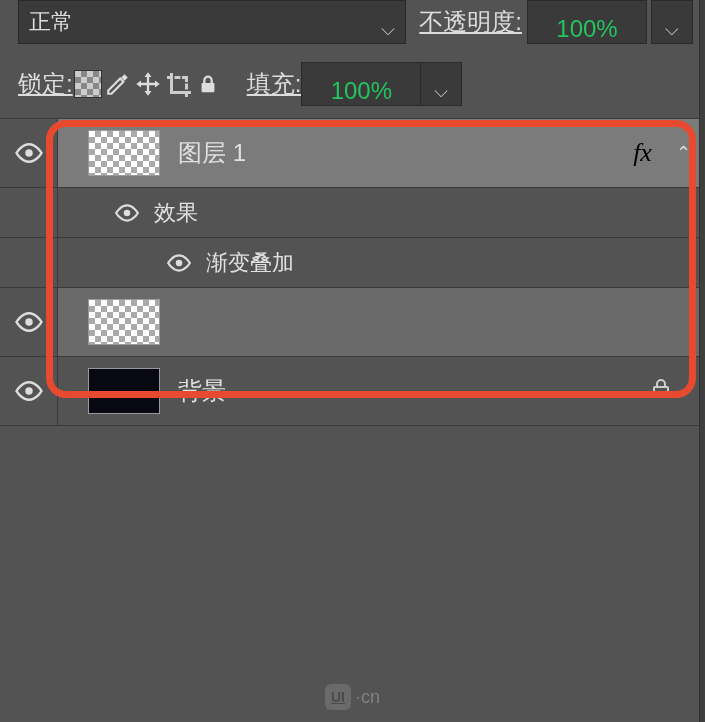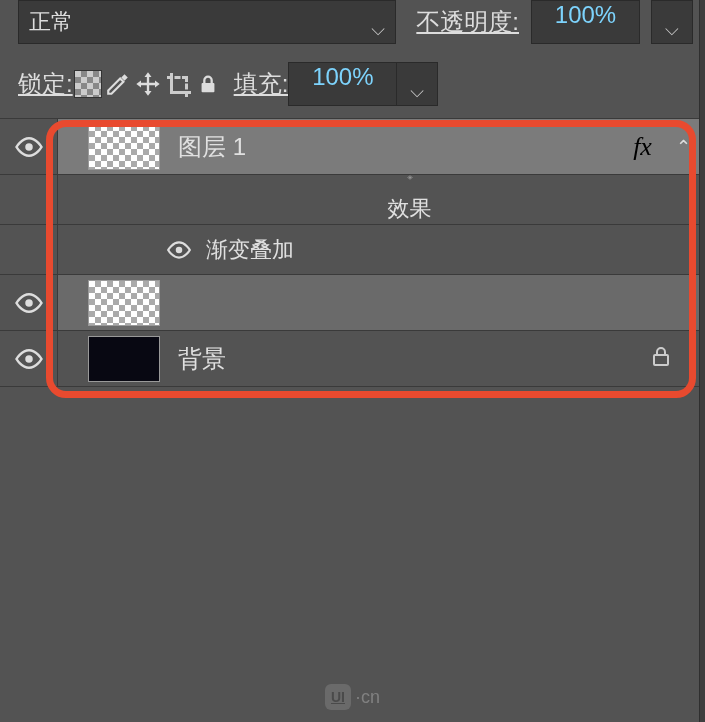--- a/index.html
+++ b/index.html
@@ -10,21 +10,21 @@
       font-family: "Microsoft YaHei", "PingFang SC", sans-serif;
       color: #e0e0e0;
       font-size: 22px;
       overflow: hidden;
       position: relative;
     }
     .top-row {
       display: flex;
       align-items: center;
       padding: 0 12px 8px 18px;
-      gap: 12px;
+      gap: 5px;
     }
     .blend-mode {
       background: #3a3a3a;
       border: 1px solid #2a2a2a;
       height: 44px;
       flex: 1;
       display: flex;
       align-items: center;
       padding: 0 10px;
       justify-content: space-between;
@@ -38,25 +38,25 @@
     .chev-down::before {
       content: "⌵";
       font-size: 18px;
       color: #ccc;
     }
     .label { color: #ddd; font-size: 24px; white-space: nowrap; text-decoration: underline; }
     .opacity-field, .fill-field {
       background: #3a3a3a;
       border: 1px solid #2a2a2a;
       height: 44px;
-      width: 109px;
-      display: flex;
-      align-items: flex-start;
+      width: 120px;
+      display: flex;
+      align-items: flex-end;
       justify-content: center;
-      color: #7dd3fc;
+      color: #22c55e;
       font-size: 24px;
     }
     .drop-btn {
       background: #3a3a3a;
       border: 1px solid #2a2a2a;
       width: 42px; height: 44px;
       display: flex;
       align-items: center;
       justify-content: center;
       margin-left: -1px;
@@ -92,21 +92,21 @@
       content:""; position:absolute; left:6px; top:3px; width:18px; height:18px;
       border-left:3px solid #ccc; border-bottom:3px solid #ccc;
     }
     .lock-small-svg { width:22px; height:24px; }
     .layers-area {
       border-top: 1px solid #3a3a3a;
     }
     .layer-row {
       display: flex;
       align-items: center;
-      height: 56px;
+      height: 69px;
       border-bottom: 1px solid #3a3a3a;
     }
     .vis-cell {
       width: 58px;
       height: 100%;
       display: flex;
       align-items: center;
       justify-content: center;
       border-right: 1px solid #3a3a3a;
     }
@@ -137,21 +137,21 @@
     .effect-row {
       display: flex;
       align-items: center;
       height: 50px;
       border-bottom: 1px solid #3a3a3a;
     }
     .effect-content {
       flex: 1; height: 100%;
       display: flex; align-items: center; gap: 14px;
     }
-    .effect-indent-1 { padding-left: 56px; flex-direction: column; }
+    .effect-indent-1 { padding-left: 56px; }
     .effect-indent-2 { padding-left: 108px; text-align: center; }
     .highlight-box {
       position: absolute;
       left: 46px;
       top: 120px;
       width: 650px;
       height: 278px;
       border: 7px solid #e84a2f;
       border-radius: 20px;
       pointer-events: none;
@@ -227,21 +227,21 @@
     <span class="crop-icon"></span>
   </span>
 
   <span class="icon-box">
     <svg class="lock-small-svg" viewBox="0 0 24 24">
       <rect x="5" y="11" width="14" height="10" rx="1" fill="#ddd"></rect>
       <path d="M8 11 V8 a4 4 0 0 1 8 0 V11" fill="none" stroke="#ddd" stroke-width="2.5"></path>
     </svg>
   </span>
 
-  <span class="label" style="margin-left:11px">填充:</span>
+  <span class="label" style="margin-left:24px">填充:</span>
   <div class="fill-field">
     <span>100%</span>
   </div>
   <div class="drop-btn">
     <span class="chev-down"></span>
   </div>
 </div>
 
 <div class="layers-area">
 

